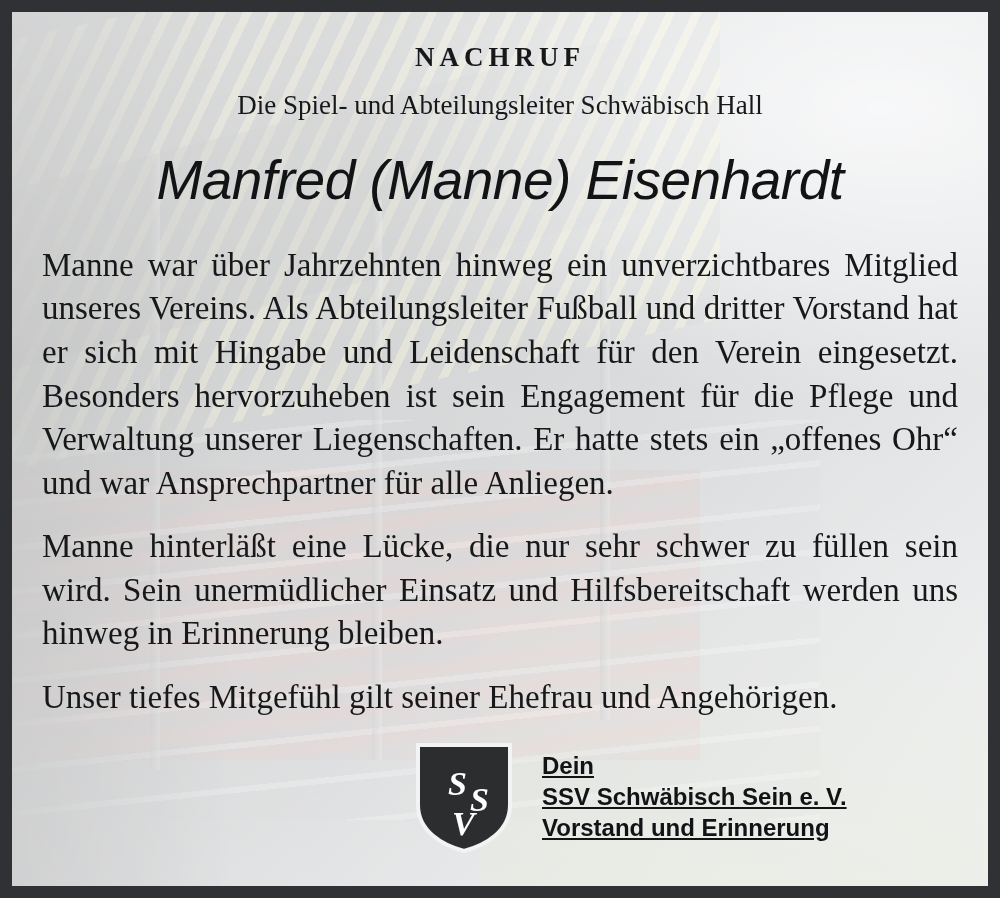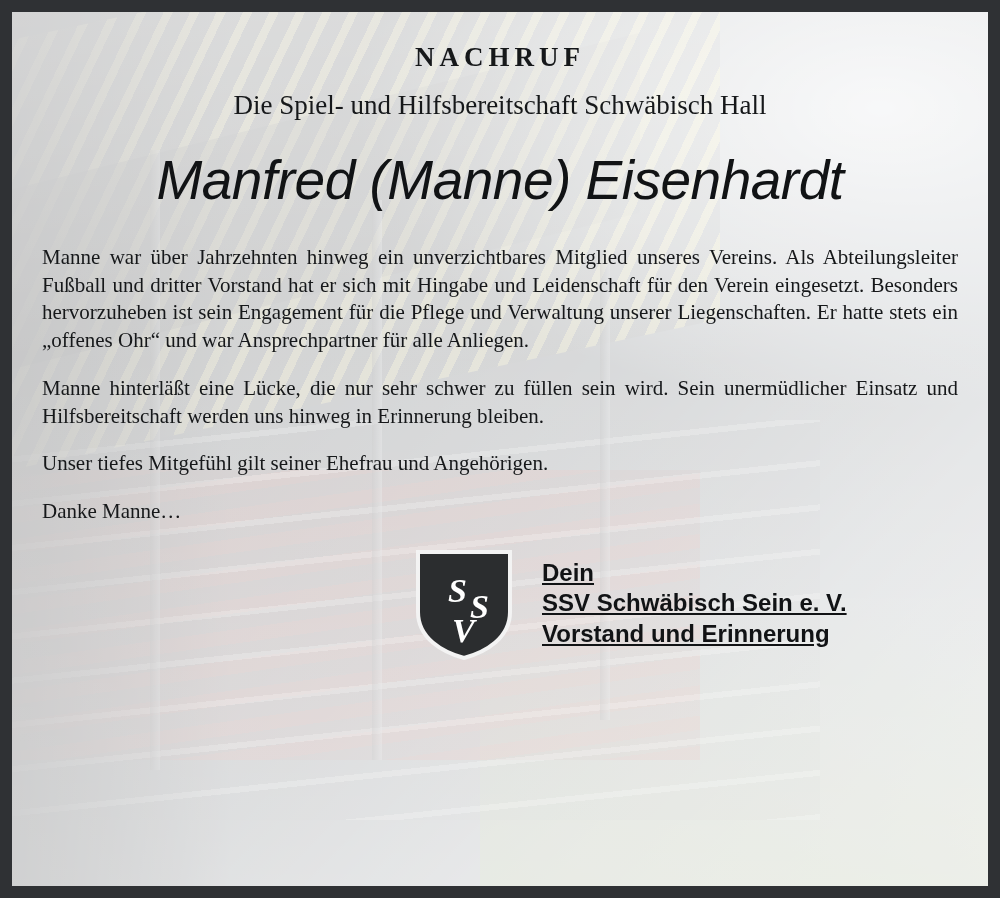--- a/index.html
+++ b/index.html
@@ -150,21 +150,21 @@
     text-align: center;
     font-family: "Liberation Sans", sans-serif;
     font-size: 55px;
     letter-spacing: -0.5px;
     margin: 26px 0 32px 0;
     color: #111315;
     font-style: italic;
   }
 
   .para {
-    font-size: 21px;
+    font-size: 33px;
     line-height: 1.32;
     text-align: justify;
     margin: 0 0 20px 0;
     hyphens: manual;
   }
   .para.last { margin-bottom: 14px; }
   .para.short { text-align: left; }
 
   .signature {
     display: flex;
@@ -206,29 +206,28 @@
     <div class="bg-dark-left"></div>
   </div>
   <div class="veil"></div>
   <div class="veil2"></div>
 
   <div class="content">
 
     <div class="kicker">NACHRUF</div>
 
     <div class="lead">
-      <span>Die Spiel- und Hilfsbereitschaft Schwäbisch Hall</span>
+      <span>Die Spiel- und Abteilungsleiter Schwäbisch Hall</span>
     </div>
 
     <div class="name">Manfred (Manne) Eisenhardt</div>
 
     <p class="para">Manne war über Jahrzehnten hinweg ein unverzichtbares Mitglied unseres Vereins. Als Abteilungsleiter Fußball und dritter Vorstand hat er sich mit Hingabe und Leidenschaft für den Verein eingesetzt. Besonders hervorzuheben ist sein Engagement für die Pflege und Verwaltung unserer Liegenschaften. Er hatte stets ein „offenes Ohr“ und war Ansprechpartner für alle Anliegen.</p>
     <p class="para">Manne hinterläßt eine Lücke, die nur sehr schwer zu füllen sein wird. Sein unermüdlicher Einsatz und Hilfsbereitschaft werden uns hinweg in Erinnerung bleiben.</p>
     <p class="para short">Unser tiefes Mitgefühl gilt seiner Ehefrau und Angehörigen.</p>
-    <p class="para short last">Danke Manne…</p>
 
     <div class="signature">
       <div class="crest">
         <svg width="104" height="116" viewBox="0 0 104 116" aria-hidden="true">
           <path d="M6 6 H98 V66 C98 92 74 106 52 112 C30 106 6 92 6 66 Z" fill="#2b2d2f" stroke="#f3f3f3" stroke-width="4"></path>
           <text x="36" y="56" fill="#ffffff" font-family="Liberation Serif, serif" font-size="34" font-style="italic" font-weight="bold">S</text>
           <text x="58" y="72" fill="#ffffff" font-family="Liberation Serif, serif" font-size="34" font-style="italic" font-weight="bold">S</text>
           <text x="40" y="96" fill="#ffffff" font-family="Liberation Serif, serif" font-size="34" font-style="italic" font-weight="bold">V</text>
         </svg>
       </div>

